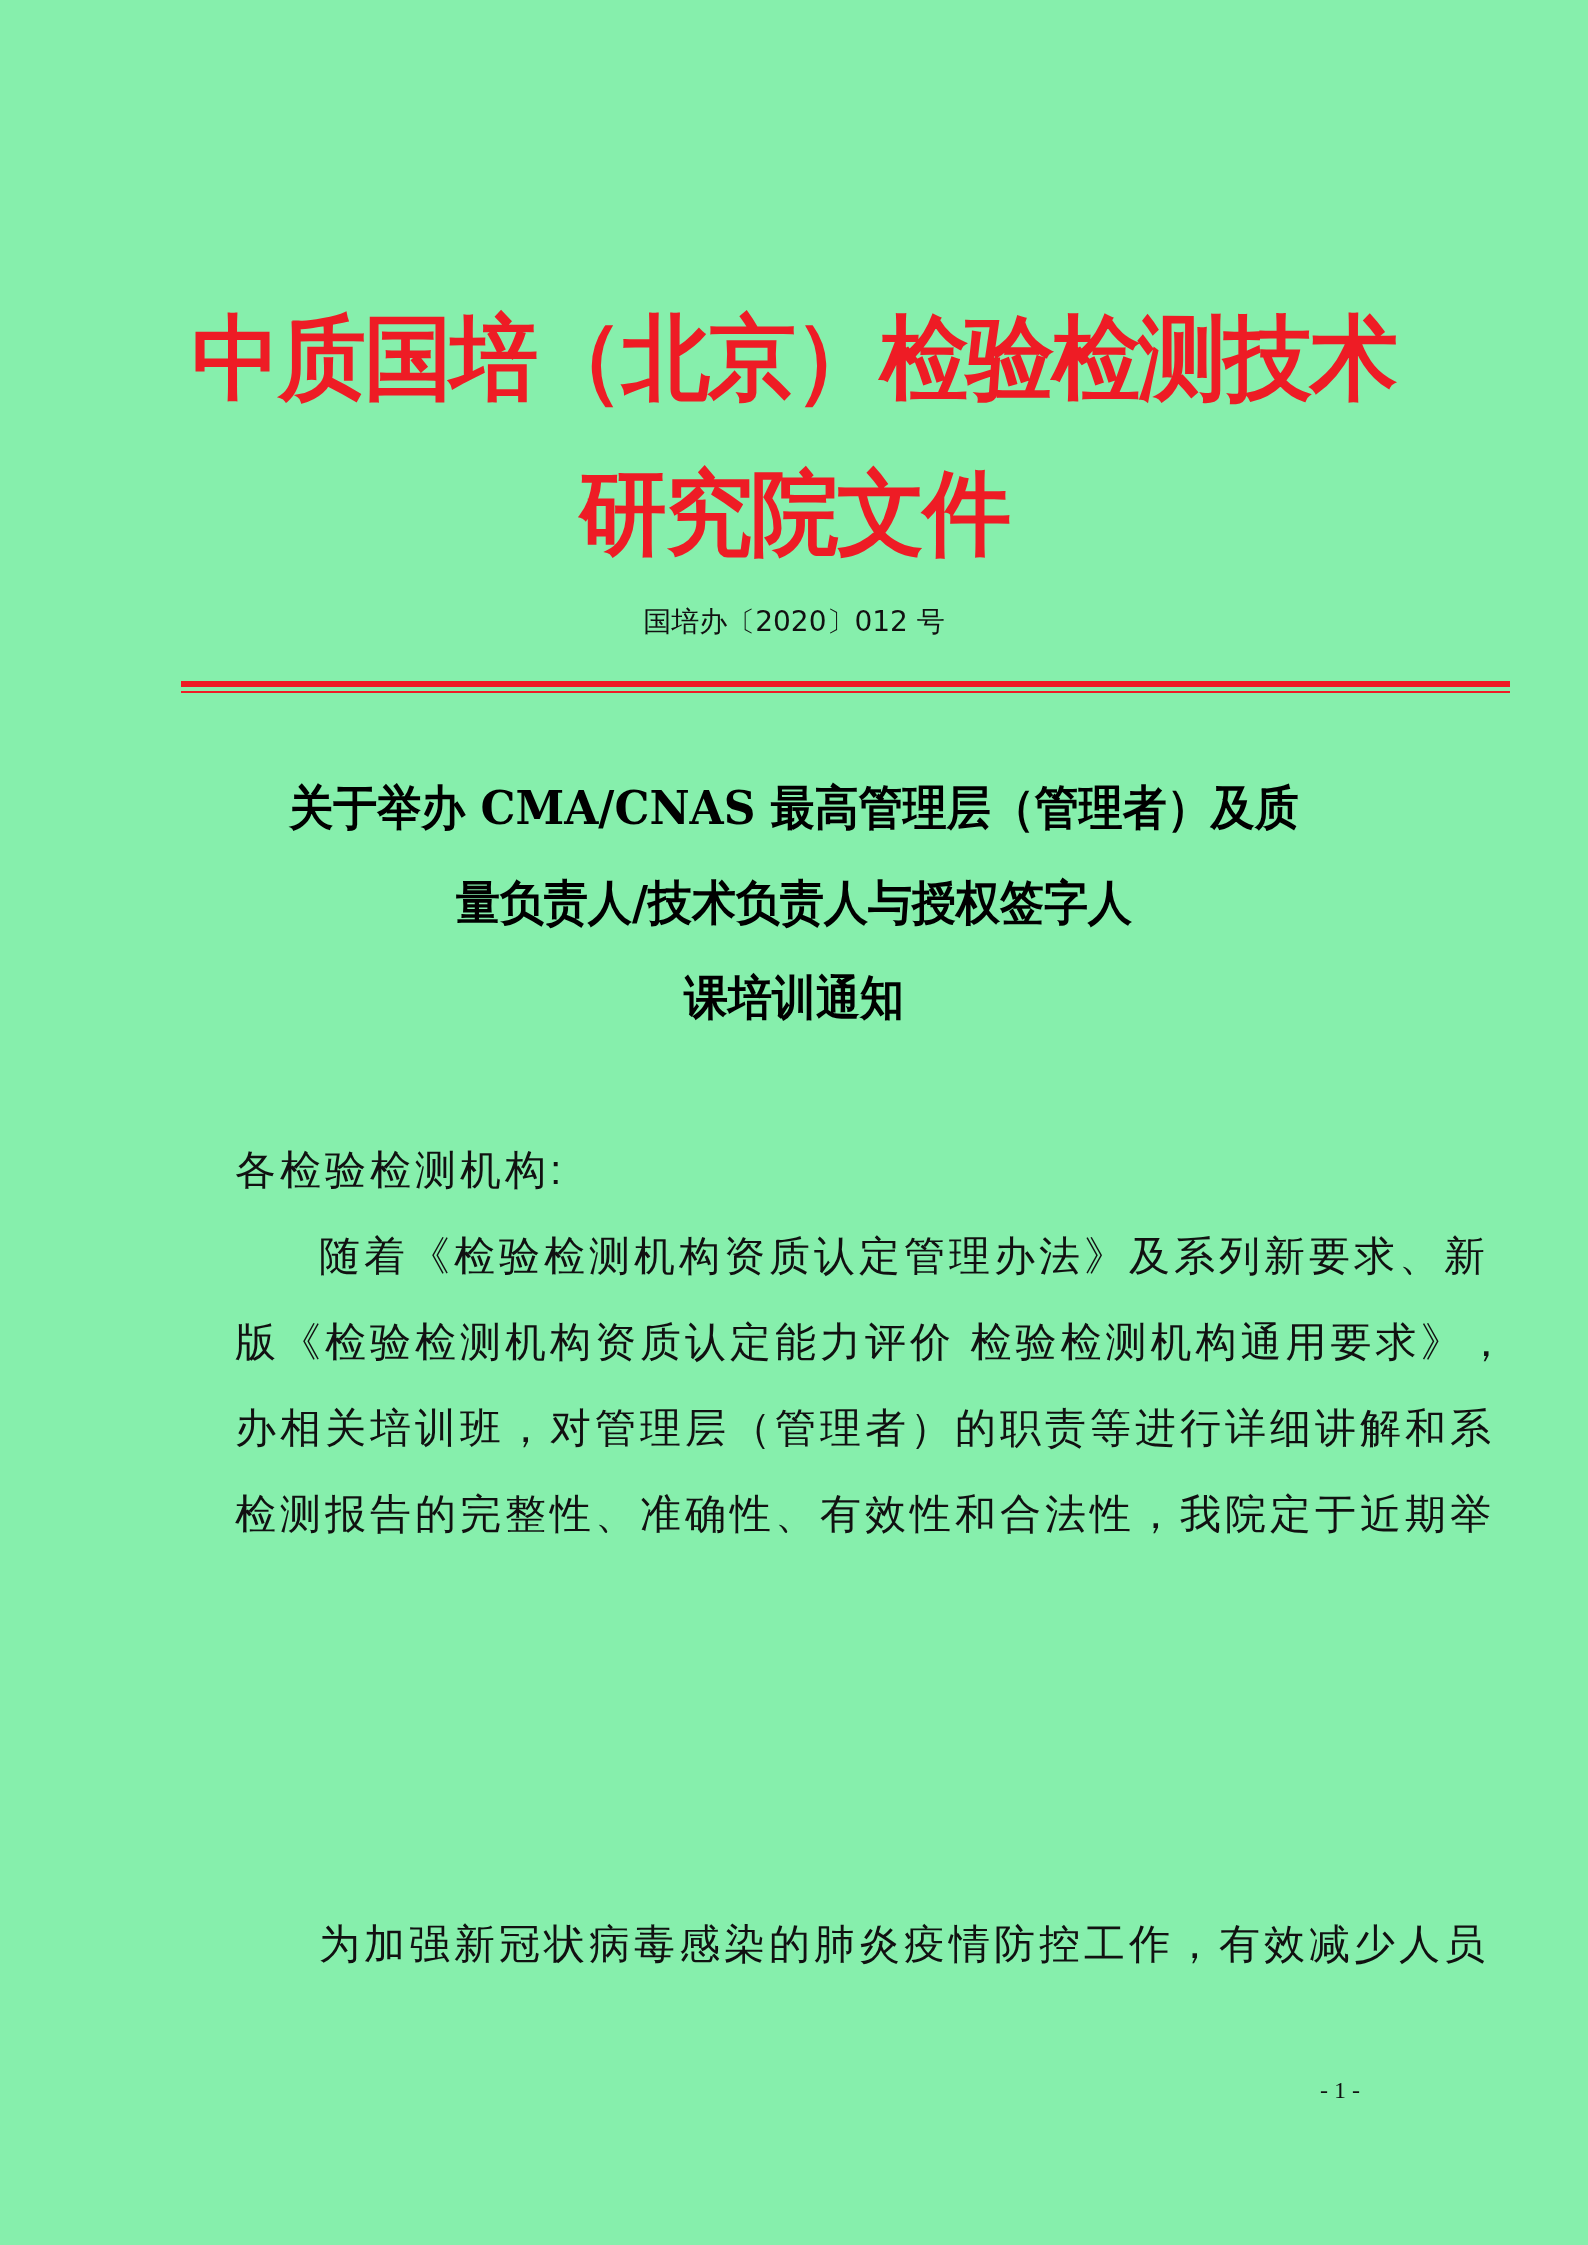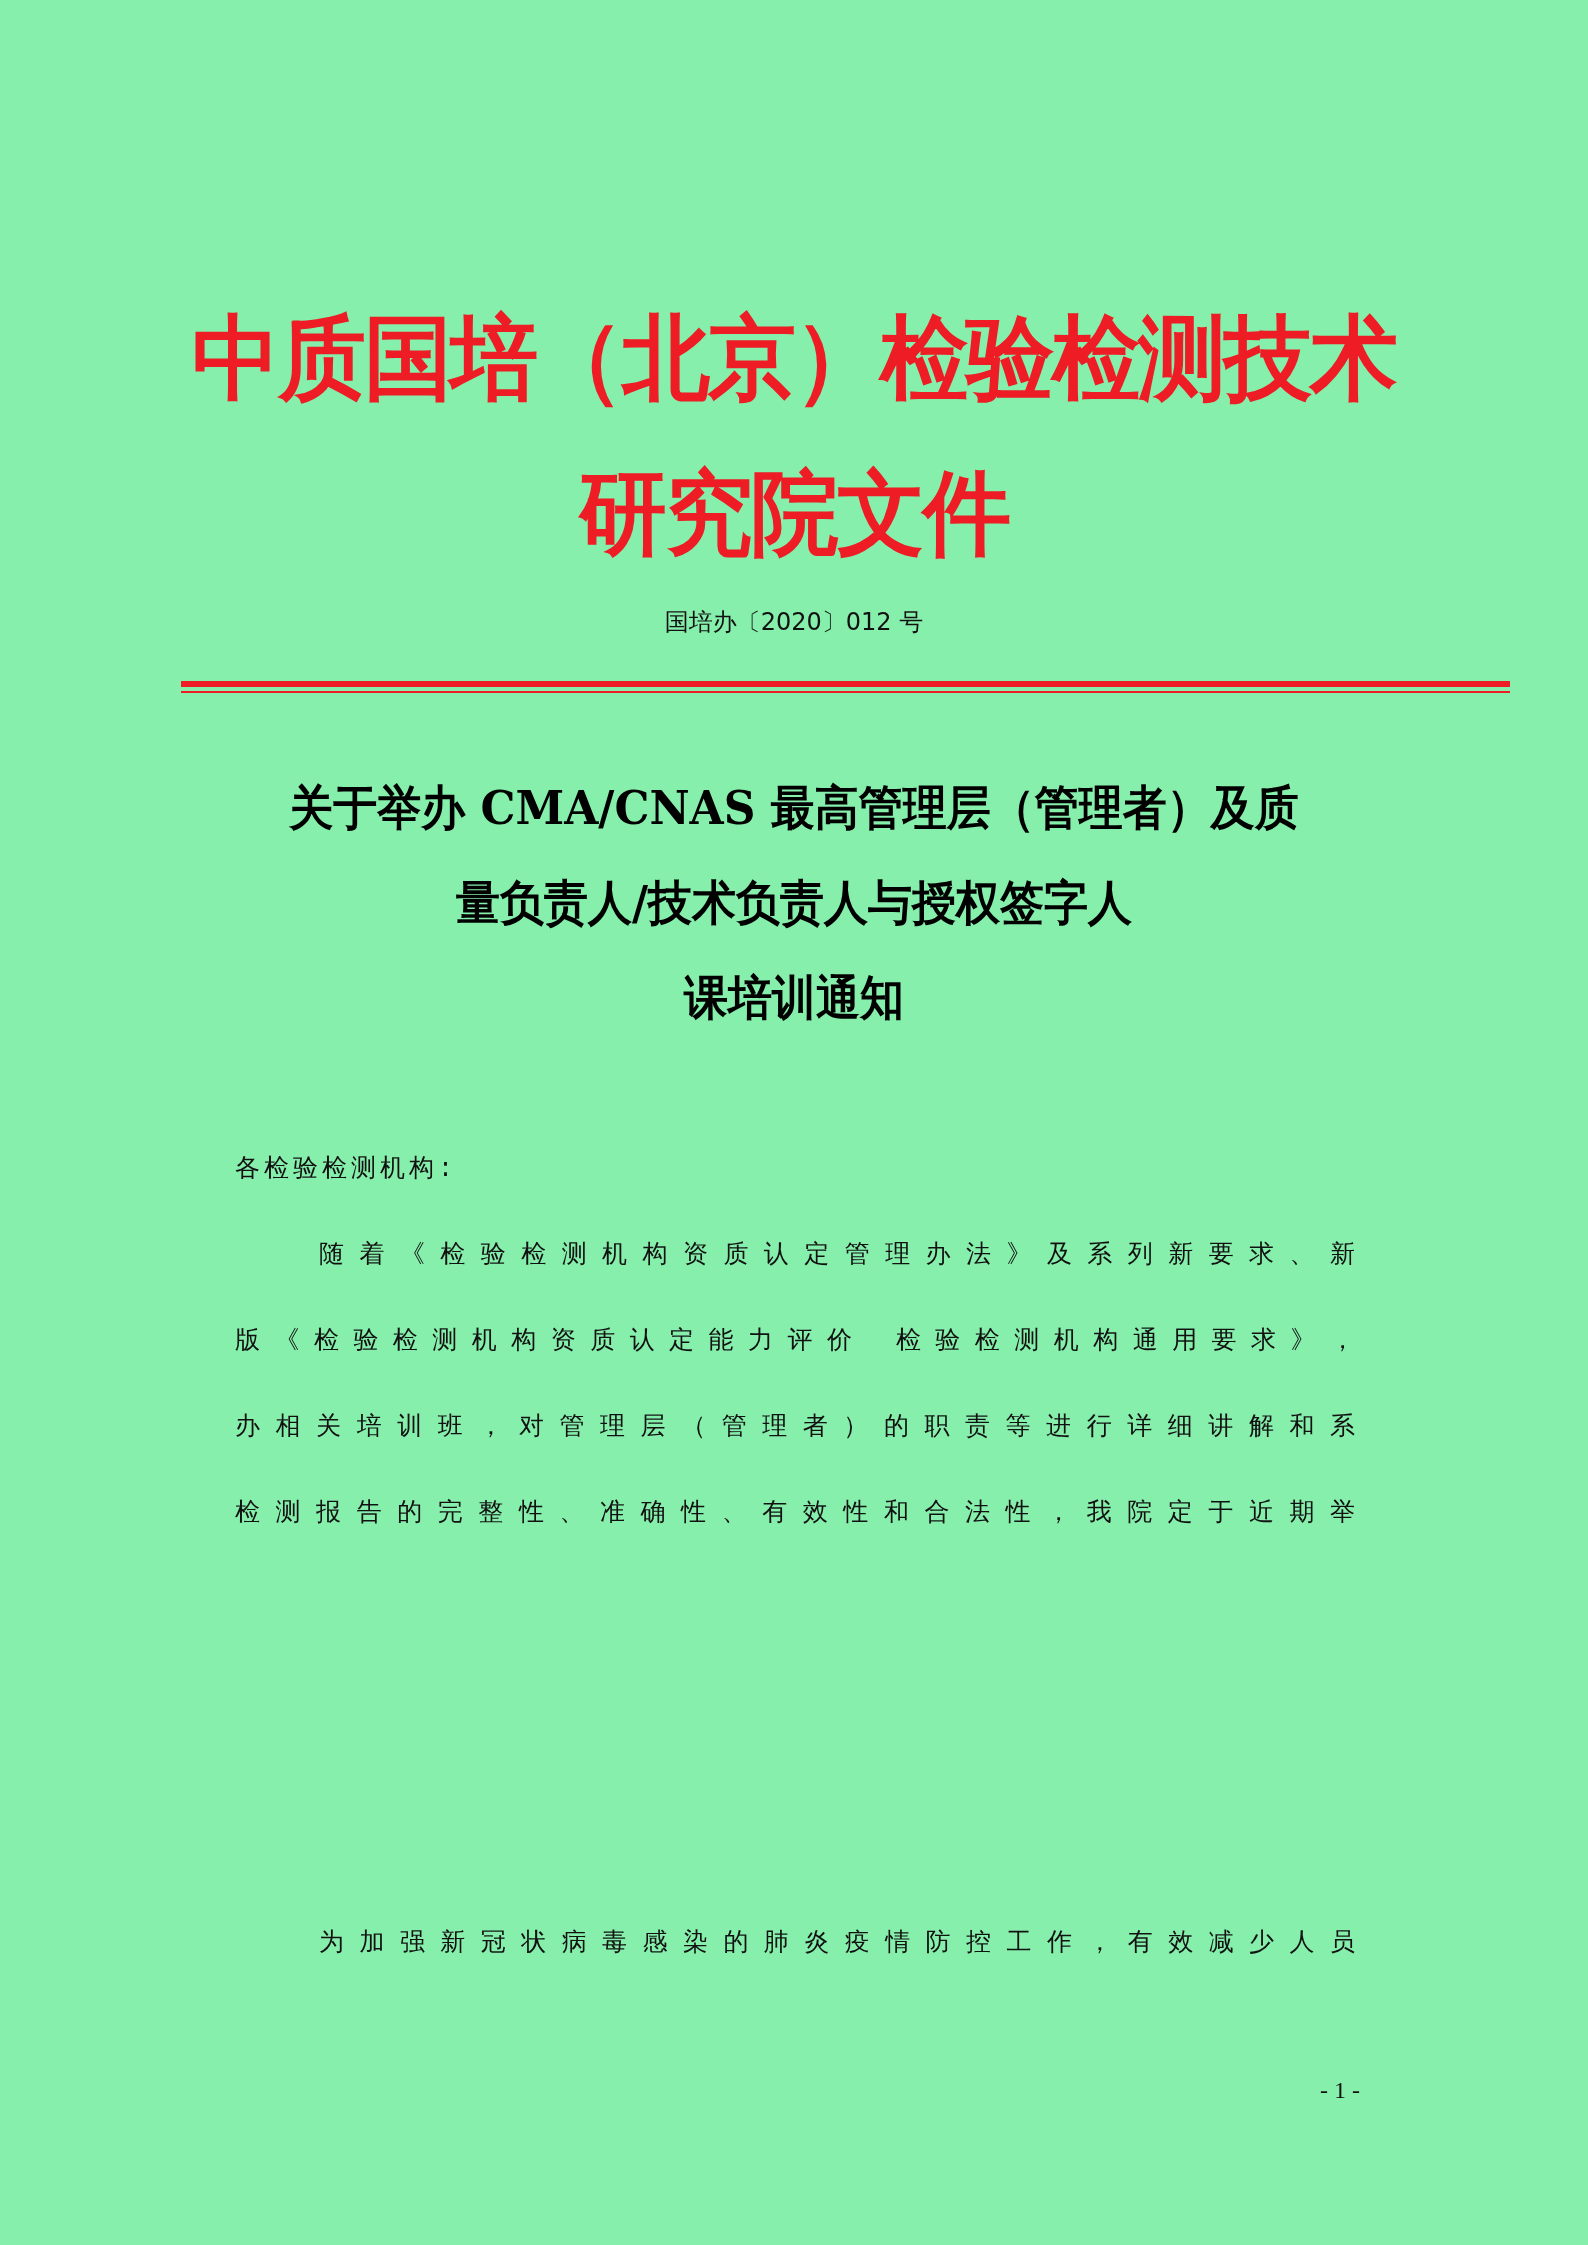--- a/index.html
+++ b/index.html
@@ -10,41 +10,41 @@
     position: absolute; left: 0; width: 1588px; text-align: center;
     color: #ee1c25; font-family: "DejaVu Serif", "Liberation Serif", serif;
     font-weight: bold; white-space: nowrap;
     transform-origin: center top;
   }
   .hdr1 { top: 300px; font-size: 88px; line-height: 110px; letter-spacing: -2px; transform: scaleY(1.05); }
   .hdr2 { top: 455px; font-size: 88px; line-height: 110px; letter-spacing: -2px; transform: scaleY(1.05); }
 
   .docno {
     position: absolute; left: 0; top: 598px; width: 1588px; text-align: center;
-    font-family: "DejaVu Sans", "Liberation Sans", sans-serif; font-size: 24px; line-height: 48px;
+    font-family: "DejaVu Sans", "Liberation Sans", sans-serif; font-size: 28px; line-height: 48px;
     color: #111; white-space: nowrap;
   }
 
   .rule-thick { position: absolute; left: 181px; top: 681px; width: 1329px; height: 6px; background: #ee1c25; }
   .rule-thin  { position: absolute; left: 181px; top: 691px; width: 1329px; height: 2px; background: #ee1c25; }
 
   .title {
     position: absolute; left: 0; width: 1588px; text-align: center;
     font-family: "DejaVu Serif", "Liberation Serif", serif; font-weight: bold;
     font-size: 44px; line-height: 60px; color: #000; white-space: nowrap;
     transform: scaleY(1.08); transform-origin: center top;
   }
   .t1 { top: 775px; }
   .t2 { top: 870px; }
   .t3 { top: 965px; }
 
   .body {
     position: absolute; left: 235px; width: 1124px;
-    font-family: Liberation Mono, monospace;
-    font-size: 25px; line-height: 86px; color: #111;
+    font-family: Liberation Sans, sans-serif;
+    font-size: 41px; line-height: 86px; color: #111;
   }
   .body p { margin: 0; text-align: justify; text-align-last: justify; letter-spacing: 4px; white-space: nowrap; }
   .body p.last { text-align-last: left; }
   .body p.indent { text-indent: 84px; }
   .salutation { top: 1127px; }
   .para1 { top: 1213px; }
   .para2 { top: 1901px; }
 
   .pageno {
     position: absolute; left: 1300px; top: 2072px; width: 80px; text-align: center;

